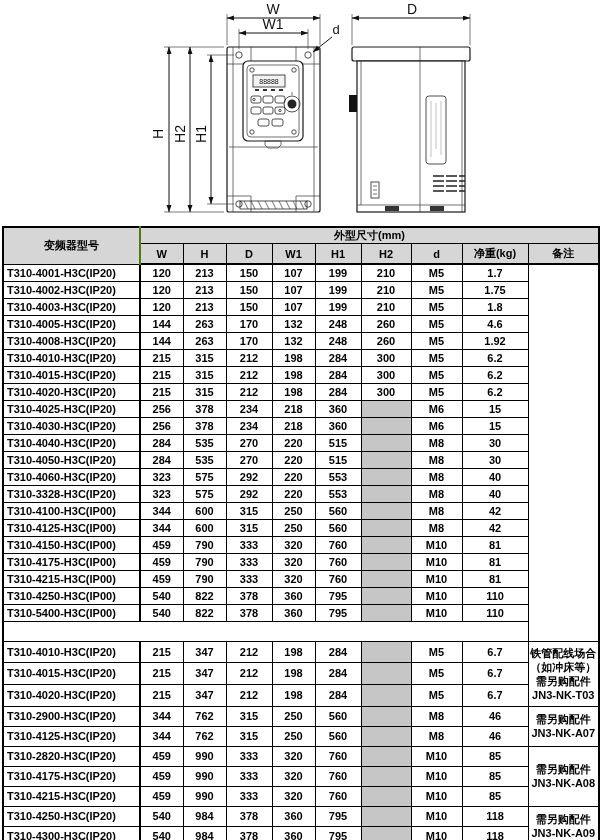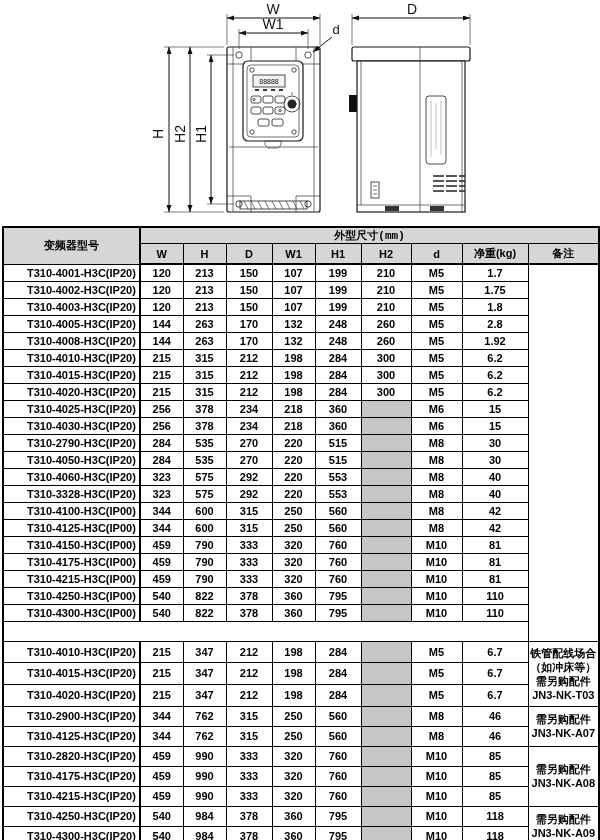--- a/index.html
+++ b/index.html
@@ -15,24 +15,24 @@
   .ext{stroke:#444;stroke-width:0.7;}
   .dim{stroke:#111;stroke-width:1;}
   .dim-label{font-size:14px;}
   .dim-label-small{font-size:13px;}
   
   table{border-collapse:collapse;table-layout:fixed;width:596px;margin-left:2px;
         border:2px solid #000;}
   th,td{border:1px solid #000;font-weight:bold;font-size:11px;text-align:center;
         padding:0;overflow:hidden;white-space:nowrap;color:#000;}
   thead th{background:#d6d6d6;}
-  thead tr.hrow1 th{height:15px;font-size:11px;font-family:Liberation Mono, monospace;}
+  thead tr.hrow1 th{height:15px;font-size:11px;}
   thead tr.hrow2 th{height:19px;border-bottom:2px solid #000;}
-  th.model-h{font-size:12px;border-right:2px solid #000000;}
-  td.model{text-align:left;padding-left:23px;border-right:2px solid #000;}
+  th.model-h{font-size:12px;border-right:2px solid #4d7c0f;}
+  td.model{text-align:left;padding-left:3px;border-right:2px solid #000;}
   td.shaded{background:#c6c6c6;}
   tr.s1{height:17px;}
   tr.s2{height:20px;}
   tr.sep td{height:19px;}
   td.remark-cell{font-size:11px;line-height:14px;white-space:normal;
                  padding:4px 1px;vertical-align:middle;}
 </style>
 </head>
 <body>
 
@@ -227,21 +227,21 @@
         </tr>
         <tr class="s1">
           <td class="model">T310-4005-H3C(IP20)</td>
           <td>144</td>
           <td>263</td>
           <td>170</td>
           <td>132</td>
           <td>248</td>
           <td>260</td>
           <td>M5</td>
-          <td>2.8</td>
+          <td>4.6</td>
         </tr>
         <tr class="s1">
           <td class="model">T310-4008-H3C(IP20)</td>
           <td>144</td>
           <td>263</td>
           <td>170</td>
           <td>132</td>
           <td>248</td>
           <td>260</td>
           <td>M5</td>
@@ -296,21 +296,21 @@
           <td>256</td>
           <td>378</td>
           <td>234</td>
           <td>218</td>
           <td>360</td>
           <td class="shaded"></td>
           <td>M6</td>
           <td>15</td>
         </tr>
         <tr class="s1">
-          <td class="model">T310-2790-H3C(IP20)</td>
+          <td class="model">T310-4040-H3C(IP20)</td>
           <td>284</td>
           <td>535</td>
           <td>270</td>
           <td>220</td>
           <td>515</td>
           <td class="shaded"></td>
           <td>M8</td>
           <td>30</td>
         </tr>
         <tr class="s1">
@@ -406,21 +406,21 @@
           <td>540</td>
           <td>822</td>
           <td>378</td>
           <td>360</td>
           <td>795</td>
           <td class="shaded"></td>
           <td>M10</td>
           <td>110</td>
         </tr>
         <tr class="s1">
-          <td class="model">T310-4300-H3C(IP00)</td>
+          <td class="model">T310-5400-H3C(IP00)</td>
           <td>540</td>
           <td>822</td>
           <td>378</td>
           <td>360</td>
           <td>795</td>
           <td class="shaded"></td>
           <td>M10</td>
           <td>110</td>
         </tr>
         <tr class="sep">

